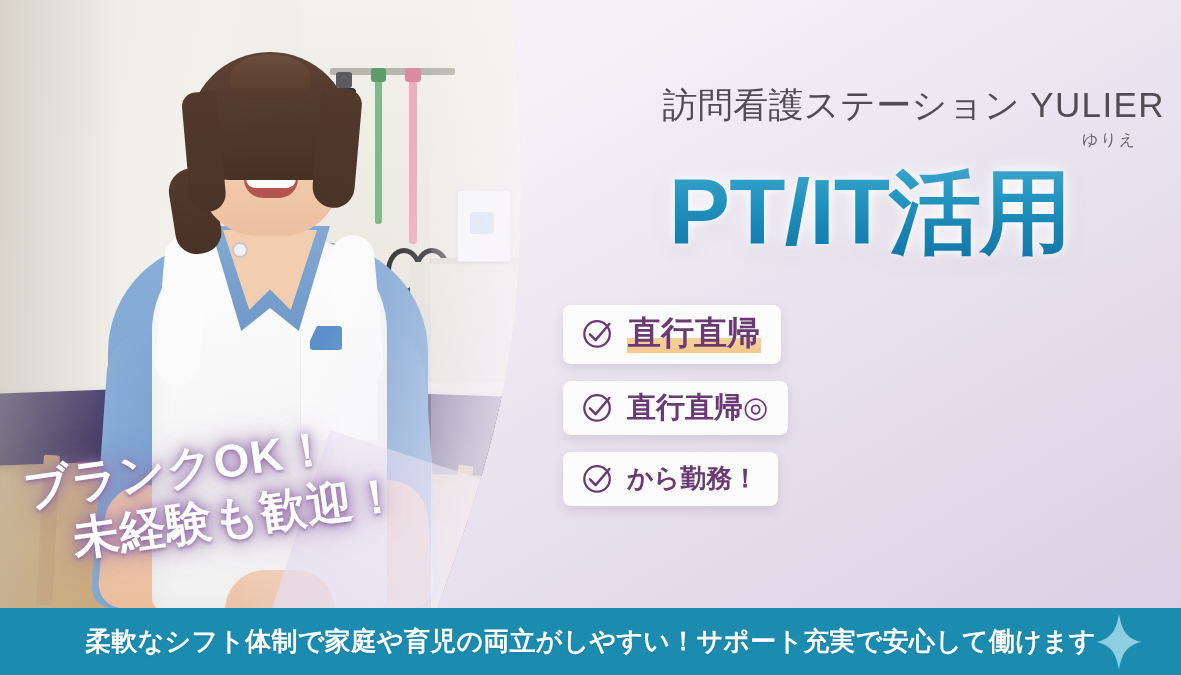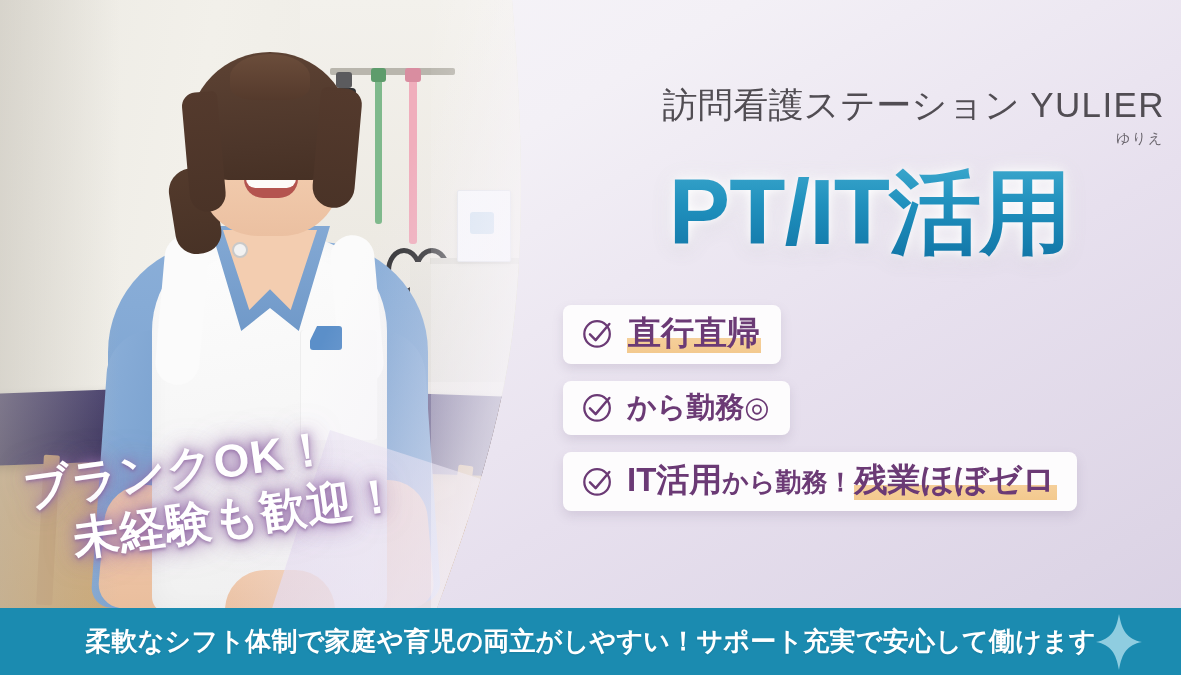--- a/index.html
+++ b/index.html
@@ -150,21 +150,21 @@
   
   .content{position:absolute;left:545px;top:0;width:636px;height:632px;}
 
   .station-name{
     position:absolute;left:30px;top:82px;width:590px;
     text-align:right;color:#514d53;font-size:35px;letter-spacing:.01em;white-space:nowrap;
   }
   .station-jp{font-weight:400;}
   .station-en{font-weight:400;letter-spacing:.04em;}
   .furigana{
-    position:absolute;right:17px;top:130px;color:#6b666e;font-size:14px;letter-spacing:.12em;
+    position:absolute;right:44px;top:130px;color:#6b666e;font-size:16px;letter-spacing:.12em;
   }
 
   .headline{
     position:absolute;left:20px;top:166px;width:610px;text-align:center;
     font-size:92px;font-weight:700;line-height:1;letter-spacing:-.01em;white-space:nowrap;
     background:linear-gradient(180deg,#3aa6cc 0%,#2090bd 42%,#1277a8 100%);
     -webkit-background-clip:text;background-clip:text;color:transparent;
     filter:drop-shadow(0 0 5px #ffffff) drop-shadow(0 0 10px #ffffff) drop-shadow(0 3px 4px rgba(120,110,140,.22));
   }
 
@@ -301,33 +301,31 @@
           <span class="hl">直行直帰</span>
         </div>
       </div>
 
       <div class="pill">
         <svg class="pill-icon" viewBox="0 0 36 36">
           <circle cx="17" cy="19" r="13.5" fill="none" stroke="#6b3a75" stroke-width="2.4"></circle>
           <path d="M9.5 19.5 L15.5 25.5 L30 8.5" fill="none" stroke="#6b3a75" stroke-width="2.6" stroke-linecap="round" stroke-linejoin="round"></path>
         </svg>
         <div class="pill-text">
-            <span class="mid-run">から勤務◎</span>
+            <span class="mid-run">直行直帰◎</span>
         </div>
       </div>
 
       <div class="pill">
         <svg class="pill-icon" viewBox="0 0 36 36">
           <circle cx="17" cy="19" r="13.5" fill="none" stroke="#6b3a75" stroke-width="2.4"></circle>
           <path d="M9.5 19.5 L15.5 25.5 L30 8.5" fill="none" stroke="#6b3a75" stroke-width="2.6" stroke-linecap="round" stroke-linejoin="round"></path>
         </svg>
         <div class="pill-text">
-          <span>IT活用</span>
             <span class="small-run">から勤務！</span>
-            <span class="hl">残業ほぼゼロ</span>
         </div>
       </div>
 
     </div>
   </div>
 
   <div class="bottom-bar">
     <div class="bottom-text">柔軟なシフト体制で家庭や育児の両立がしやすい！サポート充実で安心して働けます</div>
     <svg class="sparkle" viewBox="0 0 48 58">
       <path d="M24 1 C27 18 32 26 47 29 C32 32 27 40 24 57 C21 40 16 32 1 29 C16 26 21 18 24 1 Z" fill="#8fcde0"></path>

